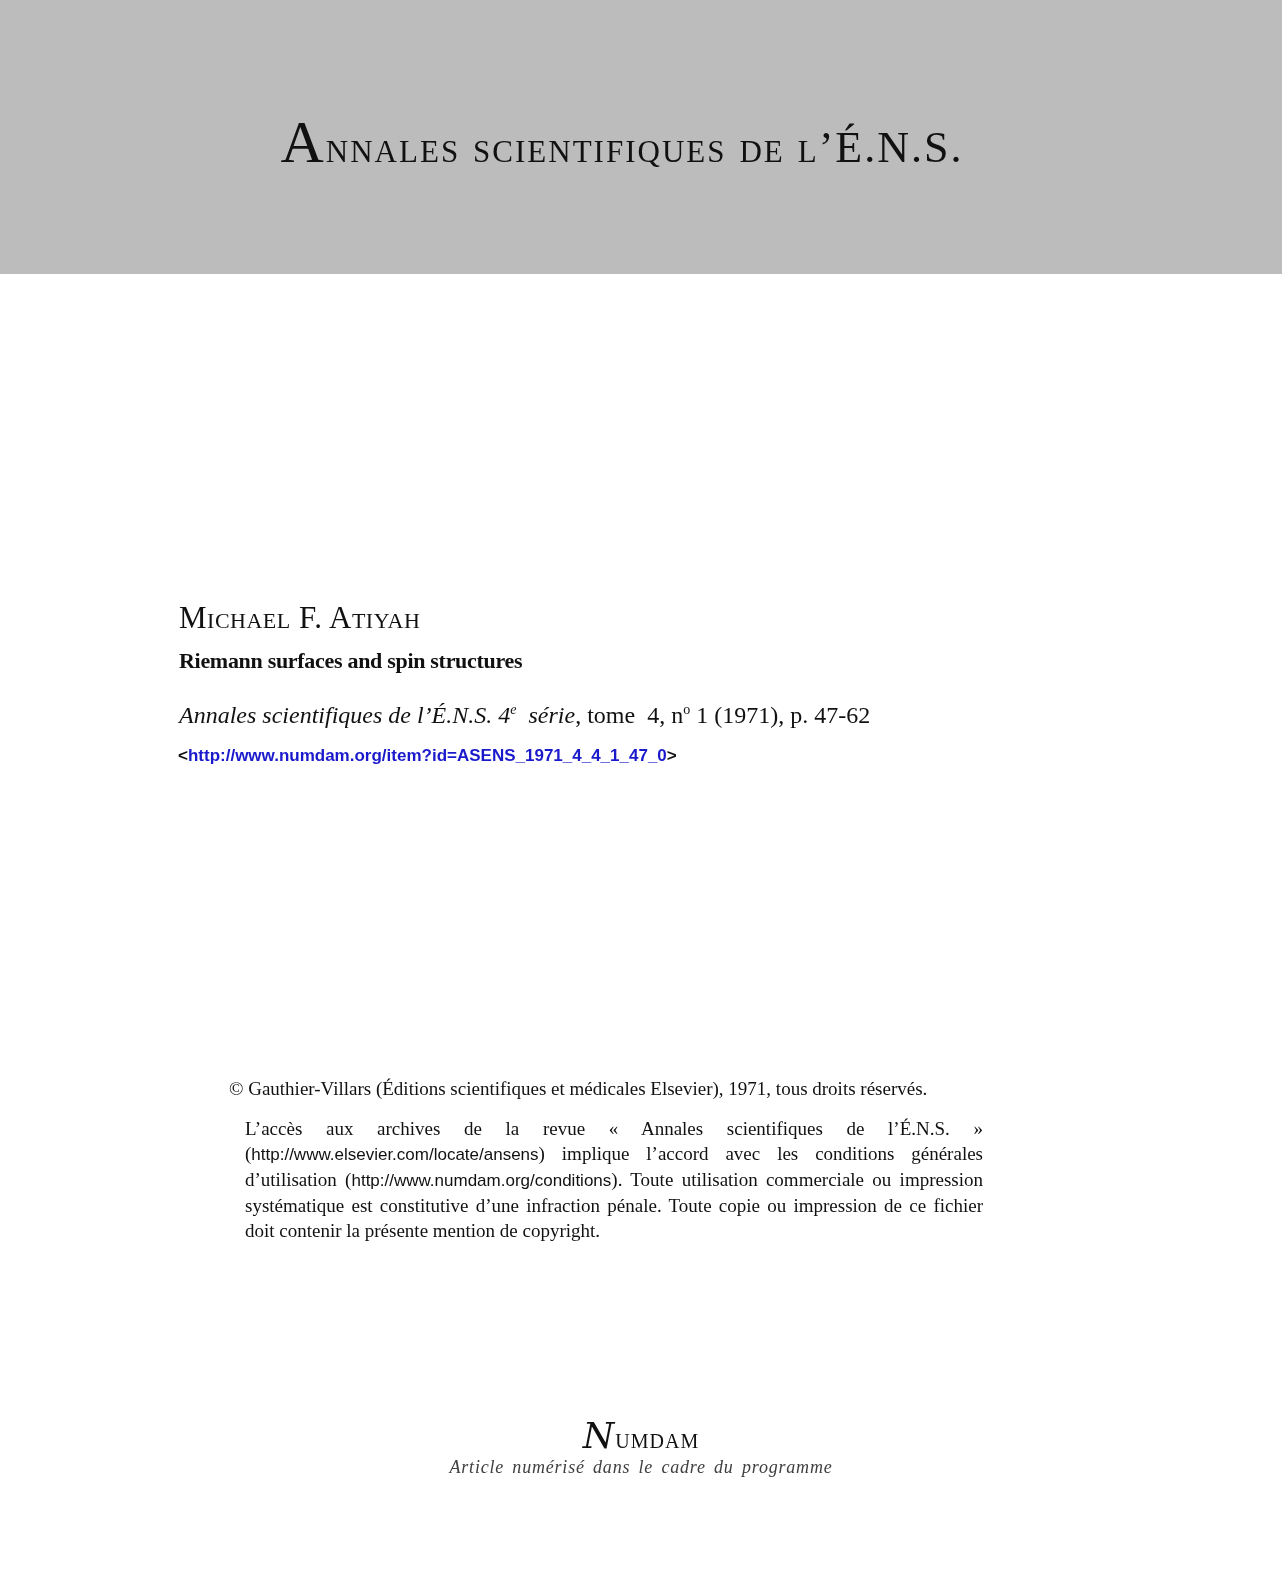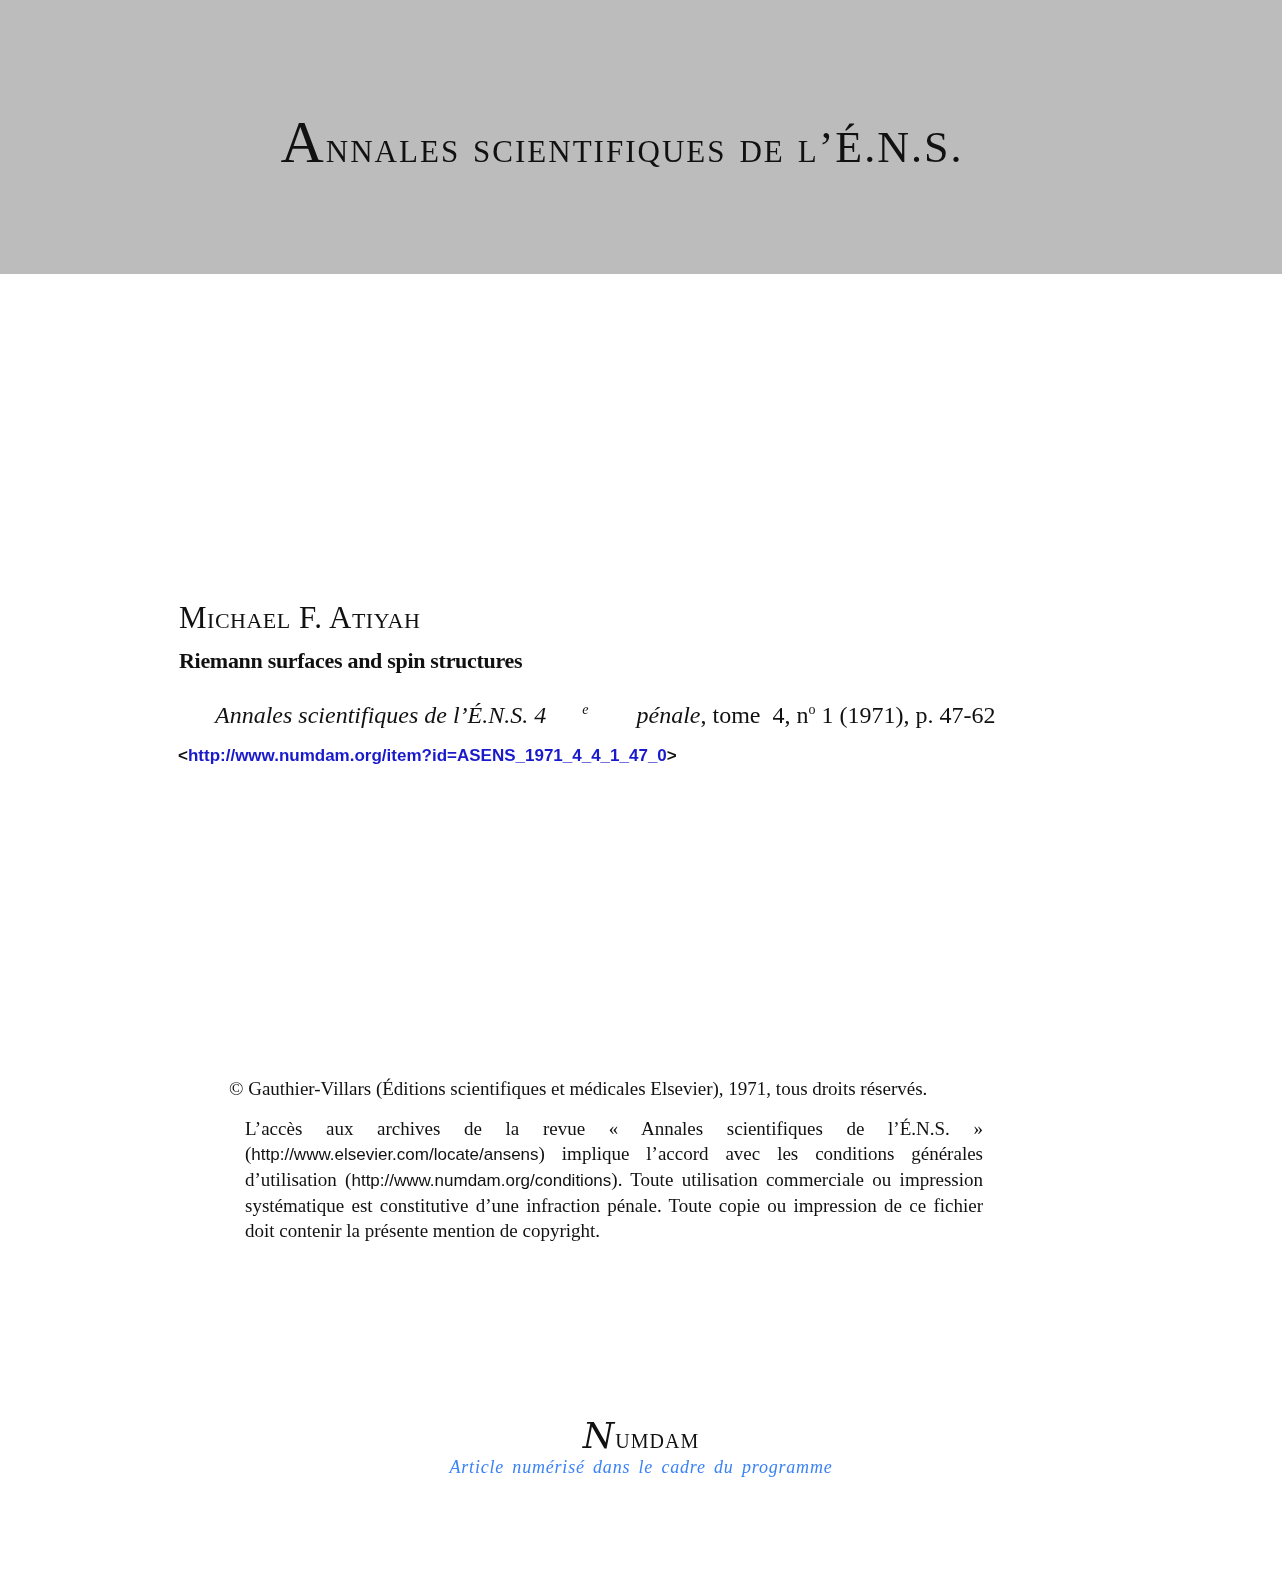--- a/index.html
+++ b/index.html
@@ -23,52 +23,52 @@
       font-variant: small-caps; letter-spacing: 0.5px; color: #111;
     }
     .paper-title {
       position: absolute; left: 179px; top: 648px; font-size: 22px; font-weight: bold;
       letter-spacing: -0.3px; color: #111;
     }
     .citation {
       position: absolute; left: 179px; top: 702px; font-size: 24px; color: #111;
       white-space: nowrap;
     }
-    .citation i { font-style: italic; margin-left: 36px; }
+    .citation i { font-style: italic; }
     .citation sup { font-size: 14px; }
     .url-line {
       position: absolute; left: 178px; top: 746px; font-family: "Liberation Sans", sans-serif;
       font-size: 17px; color: #111; white-space: nowrap; font-weight: bold;
     }
     .url-line a { color: #1a1acc; text-decoration: none; }
     .copyright-block {
       position: absolute; left: 229px; top: 1078px; width: 770px; font-size: 19px; color: #111;
     }
     .copyright-line { margin: 0 0 16px 0; white-space: nowrap; }
     .access-para { margin: 16px; line-height: 25px; text-align: justify; text-align-last: left; }
     .access-para .sans { font-family: "Liberation Sans", sans-serif; font-size: 17px; }
     .numdam-block {
       position: absolute; left: 0; width: 1282px; top: 1415px; text-align: center;
     }
     .numdam-logo { font-size: 28px; font-variant: small-caps; letter-spacing: 1px; color: #111; }
     .numdam-logo .n { font-family: "DejaVu Serif", serif; font-style: italic; font-size: 36px; }
-    .numdam-line { font-style: italic; font-size: 18px; letter-spacing: 0.8px; word-spacing: 3px; line-height: 23px; color: #3b82f6; }
+    .numdam-line { font-style: italic; font-size: 18px; letter-spacing: 0.8px; word-spacing: 3px; line-height: 23px; color: #404040; }
     .numdam-url { font-family: "Liberation Sans", sans-serif; font-size: 16px; line-height: 22px; color: #111; }
   </style>
 </head>
 <body>
 
 <div class="header-band">
   <div class="journal-title"><span class="big">A</span><span>nnales scientifiques de l’É.N.S.</span></div>
 </div>
 
 <div class="author">Michael F. Atiyah</div>
 <div class="paper-title">Riemann surfaces and spin structures</div>
 
-<div class="citation"><i>Annales scientifiques de l’É.N.S. 4</i><sup><i>e</i></sup>&nbsp;&nbsp;<i>pénale</i><span>, tome&nbsp; 4, n</span><sup>o</sup><span>&nbsp;1 (1971), p. 47-62</span></div>
+<div class="citation"><i>Annales scientifiques de l’É.N.S. 4</i><sup><i>e</i></sup>&nbsp;&nbsp;<i>série</i><span>, tome&nbsp; 4, n</span><sup>o</sup><span>&nbsp;1 (1971), p. 47-62</span></div>
 
 <div class="url-line"><span>&lt;</span><a href="#">http://www.numdam.org/item?id=ASENS_1971_4_4_1_47_0</a><span>&gt;</span></div>
 
 <div class="copyright-block">
   <p class="copyright-line">© Gauthier-Villars (Éditions scientifiques et médicales Elsevier), 1971, tous droits réservés.</p>
   <p class="access-para"><span>L’accès aux archives de la revue « Annales scientifiques de l’É.N.S. » (</span><span class="sans">http://www.elsevier.com/locate/ansens</span><span>) implique l’accord avec les conditions générales d’utilisation (</span><span class="sans">http://www.numdam.org/conditions</span><span>). Toute utilisation commerciale ou impression systématique est constitutive d’une infraction pénale. Toute copie ou impression de ce fichier doit contenir la présente mention de copyright.</span></p>
 </div>
 
 <div class="numdam-block">
   <div class="numdam-logo"><span class="n">N</span><span>umdam</span></div>

